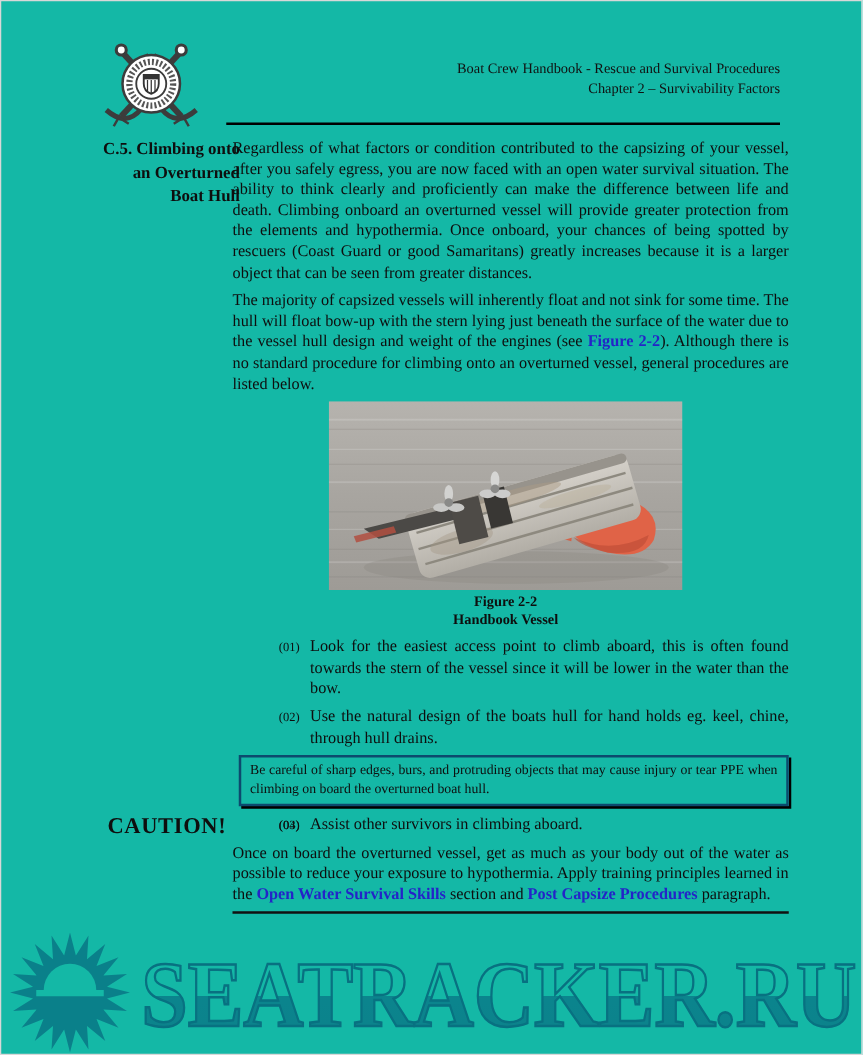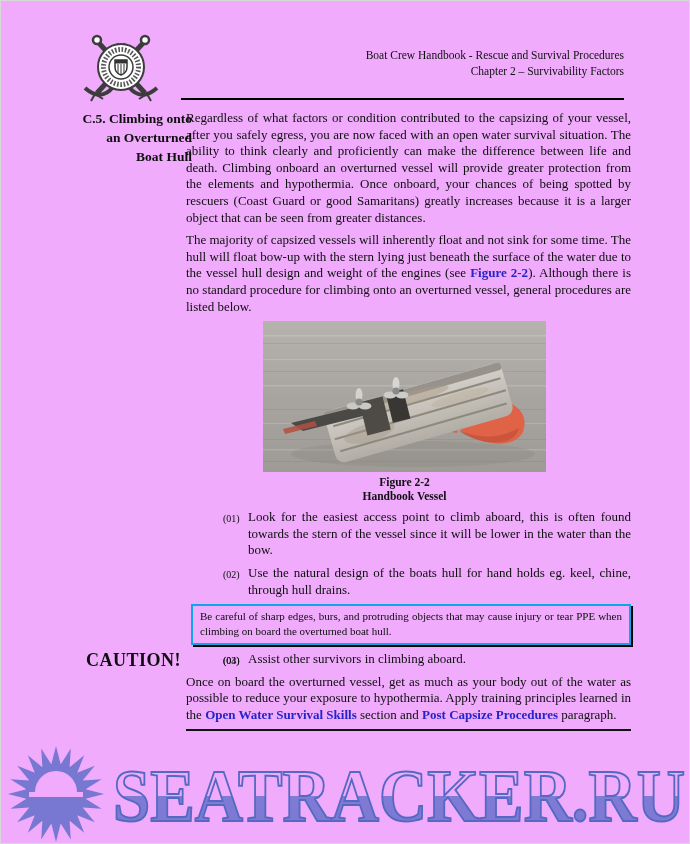--- a/index.html
+++ b/index.html
@@ -1,17 +1,17 @@
 <!DOCTYPE html>
 <html><head>
 <meta charset="utf-8">
 <style>
   html,body{margin:0;padding:0;background:#ffffff;}
   .page{
-    position:relative; width:690px; height:844px; background:#f0abfc;
+    position:relative; width:690px; height:844px; background:#14b8a6;
     font-family:"Liberation Serif","DejaVu Serif",serif; color:#0e0e0e;
     overflow:hidden; box-sizing:border-box; border:1px solid #d8d8d8;
   }
   
   .uscg-logo{position:absolute; left:76px; top:30px;}
   .header-text{
     position:absolute; top:46px; right:65px; text-align:right;
     font-size:11.5px; line-height:16px; color:#111;
   }
   .header-rule{position:absolute; left:180px; top:97px; width:443px; height:2px; background:#000;}
@@ -31,21 +31,21 @@
   figure{margin:4px 0 0 0;}
   .photo-wrap{margin-left:77px; width:283px; height:151px; line-height:0;}
   figcaption{
     margin-left:77px; width:283px; text-align:center;
     font-weight:bold; font-size:11.5px; line-height:13.5px; padding-top:4px; padding-bottom:6px;
   }
   .intro{margin-bottom:6px;}
   .li{position:relative; padding-left:62px; margin-bottom:6px; text-align:justify;}
   .li .num{position:absolute; left:37px; top:2px; font-size:10px;}
   .caution-box{
-    margin:2px 0 6px 5px; border:2px solid #0ea5e9; box-shadow:2px 2px 0 0 #000;
+    margin:2px 0 6px 5px; border:2px solid #0c4a6e; box-shadow:2px 2px 0 0 #000;
     padding:3px 7px 5px 7px; font-size:11px; line-height:14.5px; text-align:justify;
   }
   .footer-rule{margin-top:3px; width:445px; height:2px; background:#111;}
   
   .watermark{
     position:absolute; left:0; top:745px; width:690px; height:99px;
     pointer-events:none; mix-blend-mode:multiply;
   }
 </style>
 </head>

